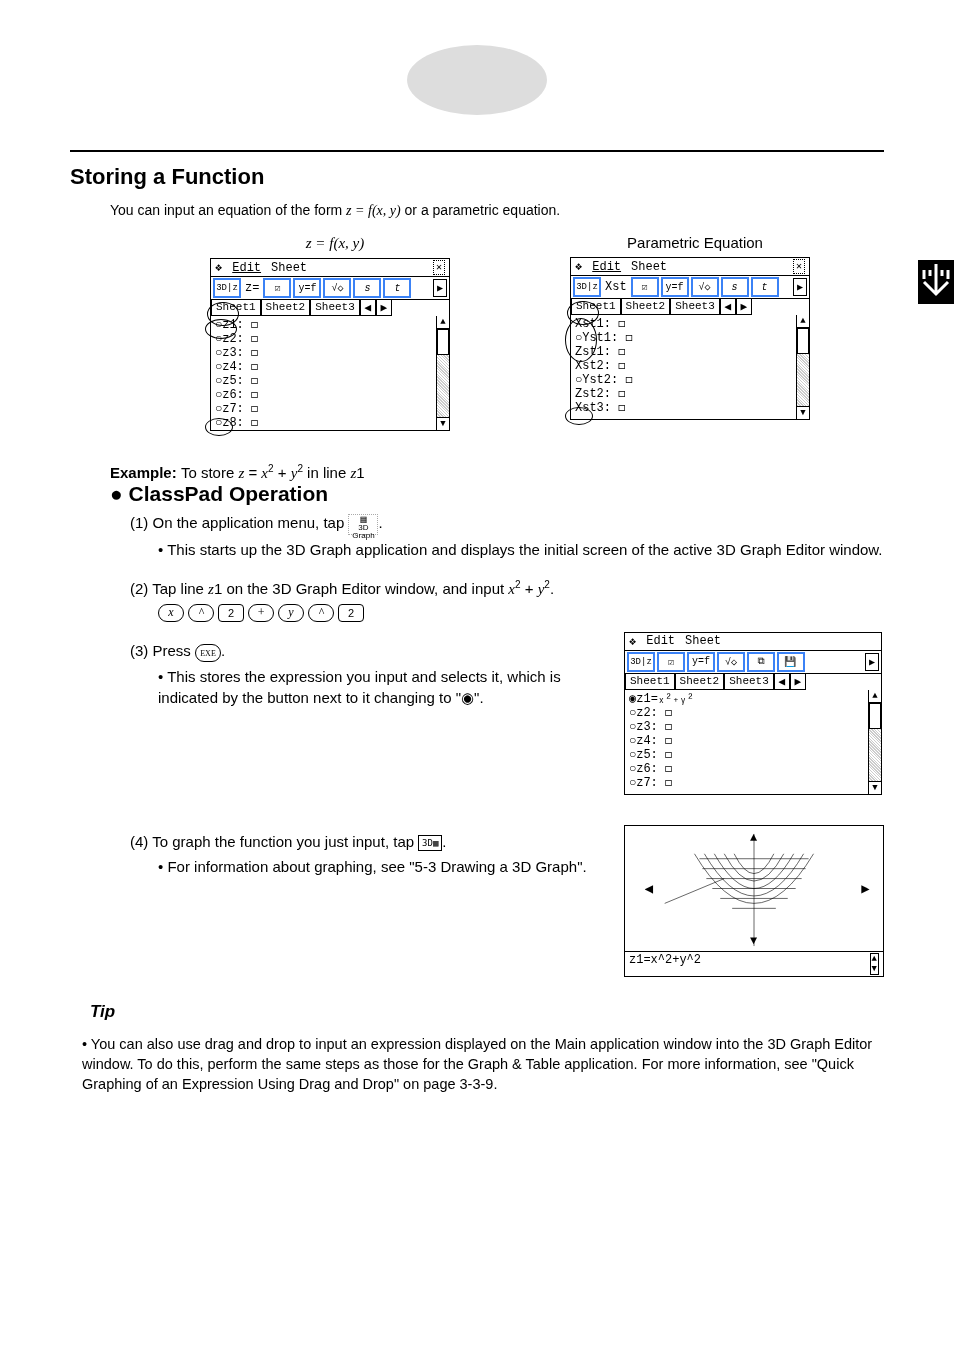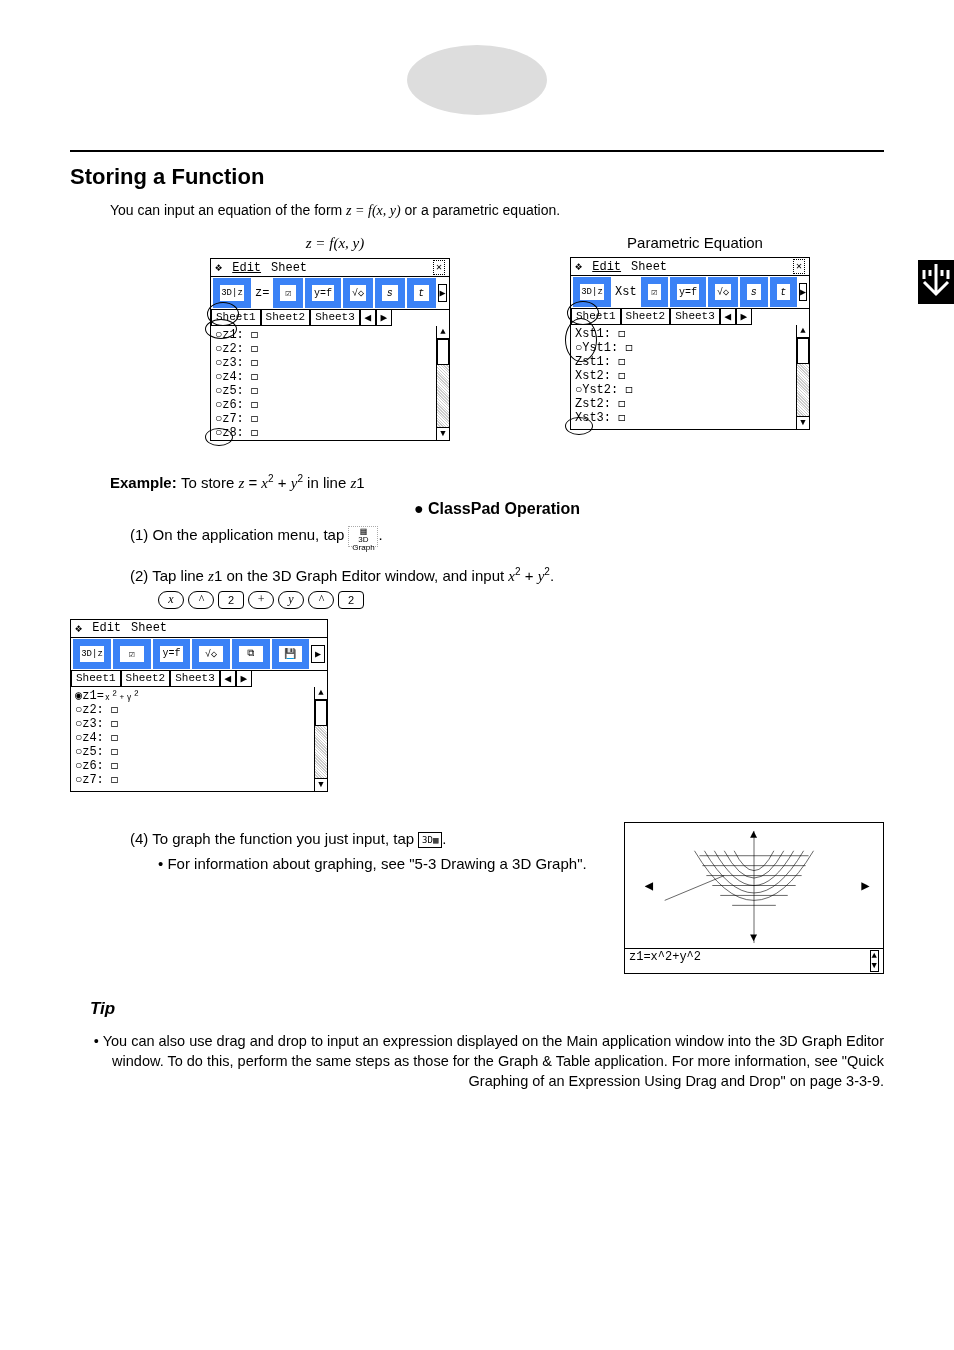--- a/index.html
+++ b/index.html
@@ -74,21 +74,21 @@
   }
   .menubar .left { display: flex; gap: 10px; align-items: center;}
   .toolbar {
     display: flex;
     border-bottom: 1px solid #000;
     padding: 1px 2px;
     gap: 2px;
     align-items: center;
   }
   .tb-btn {
-    border: 7px solid #3b82f6;
+    border: 2px solid #3b82f6;
     width: 20px;
     height: 16px;
     display: inline-flex;
     align-items: center;
     justify-content: center;
     font-size: 10px;
     padding: 0 2px;
   }
   .tb-arrow {
     border: 1px solid #000;
@@ -142,24 +142,23 @@
   .circle-annot {
     position: absolute;
     border: 1.5px solid #000;
     border-radius: 50%;
     width: 30px;
     height: 22px;
     background: transparent;
   }
   .example-line { margin-left: 40px; margin-top: 32px; font-size: 15px;}
   .subhead {
-    font-size: 16px;
+    font-size: 21px;
     font-weight: bold;
-    margin: 8px 0 6px 40px;
-    text-align: center;
+    margin: 0 0 6px 40px;
   }
   .bullet::before { content: "● "; }
   .step { margin: 6px 0 0 60px; font-size: 15px; line-height: 1.4;}
   .note { margin: 4px 0 0 88px; font-size: 15px; line-height: 1.4;}
   .note::before { content: "• "; }
   .key-seq { margin: 4px 0 0 88px; font-size: 14px; display: flex; gap: 4px; align-items: center;}
   .key-round {
     display: inline-flex;
     border: 1px solid #000;
     border-radius: 10px;
@@ -216,21 +215,21 @@
   .graph-area {
     flex: 1;
     position: relative;
     display: flex;
     align-items: center;
     justify-content: center;
   }
   .graph-area svg { width: 100%; height: 100%;}
   .graph-status { border-top: 1px solid #000; padding: 1px 4px; display: flex; justify-content: space-between;}
   .tip-head { font-style: italic; font-weight: bold; font-size: 17px; margin: 25px 0 12px 20px;}
-  .tip-body { font-size: 14.5px; margin: 0 0 0 20px; line-height: 1.4; text-align: right;}
+  .tip-body { font-size: 14.5px; margin: 0 0 0 12px; line-height: 1.4;}
   .tip-body::before { content: "• ";}
   .footer-date { text-align: center; font-size: 10px; margin-top: 14px; color: #333;}
   .icon-3d-app {
     display: inline-block;
     width: 28px;
     height: 18px;
     border: 1px dotted #aaa;
     font-size: 8px;
     line-height: 8px;
     text-align: center;
@@ -377,35 +376,42 @@
 
   <div class="example-line">
     <b>Example:</b>&nbsp;<span>To store </span><span class="math-i">z</span> = <span class="math-i">x</span><sup>2</sup> + <span class="math-i">y</span><sup>2</sup><span> in line </span><span class="math-i">z</span>1
   </div>
 
   <div class="subhead"><span class="bullet"></span><span>ClassPad Operation</span></div>
 
   <div class="step">
     <span>(1) On the application menu, tap </span><span class="icon-3d-app">▦<br>3D Graph</span><span>.</span>
   </div>
+  <div class="note">This starts up the 3D Graph application and displays the initial screen of the active 3D Graph Editor window.</div>
 
   <div class="step" style="margin-top:18px">
     <span>(2) Tap line </span><span class="math-i">z</span>1<span> on the 3D Graph Editor window, and input </span><span class="math-i">x</span><sup>2</sup> + <span class="math-i">y</span><sup>2</sup><span>.</span>
   </div>
   <div class="key-seq">
     <span class="key-round">x</span>
     <span class="key-round">^</span>
     <span class="key-box">2</span>
     <span class="key-round">+</span>
     <span class="key-round">y</span>
     <span class="key-round">^</span>
     <span class="key-box">2</span>
   </div>
 
   <div class="two-col">
+    <div class="left-col">
+      <div class="step" style="margin-top:8px">
+        <span>(3) Press </span><span class="key-round" style="font-style:normal;font-size:8px">EXE</span><span>.</span>
+      </div>
+      <div class="note">This stores the expression you input and selects it, which is indicated by the button next to it changing to "◉".</div>
+    </div>
     <div class="right-col">
       <div class="screenshot" style="width:256px">
         <div class="menubar">
           <div class="left">
             <span>❖</span>
             <span>Edit</span>
             <span>Sheet</span>
           </div>
         </div>
         <div class="toolbar">

